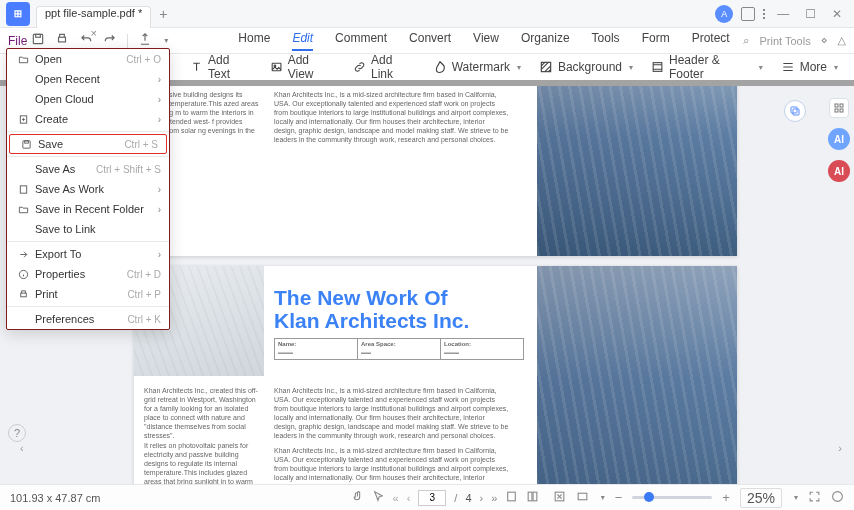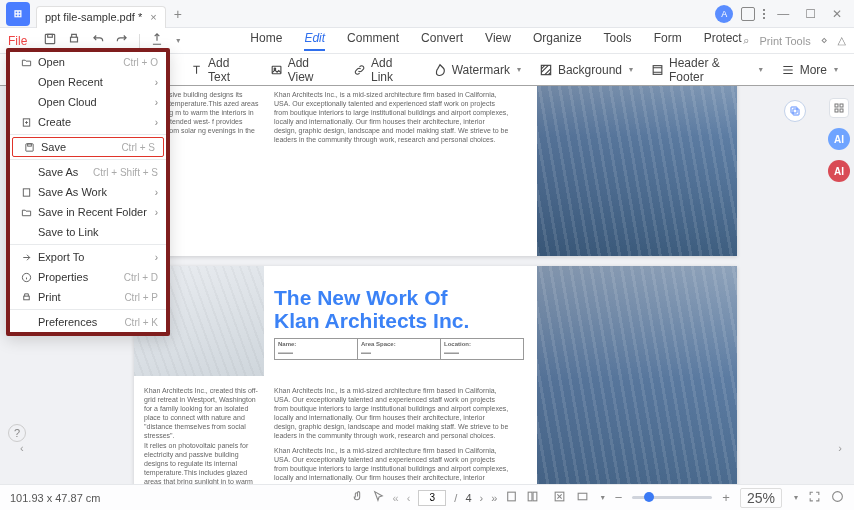--- a/index.html
+++ b/index.html
@@ -1,37 +1,37 @@
 <!DOCTYPE html>
 <html><head>
 <meta charset="utf-8">
 <style>
 * { margin: 0; padding: 0; box-sizing: border-box; font-family: -apple-system, BlinkMacSystemFont, "Segoe UI", sans-serif; }
 body { background: #fff; width: 854px; height: 510px; overflow: hidden; font-size: 12px; color: #333; }
 .titlebar { height: 28px; display: flex; align-items: center; background: #f6f7f9; border-bottom: 1px solid #e4e6ea; }
 .app-icon { width: 24px; height: 24px; margin: 0 6px; background: #4a7dff; border-radius: 4px; display: flex; align-items: center; justify-content: center; color: #fff; font-weight: bold; font-size: 10px; }
-.tab { height: 22px; background: #fff; border: 1px solid #e0e0e0; border-bottom: none; border-radius: 4px 4px 0 0; padding: 0 8px; display: flex; align-items: center; gap: 8px; font-size: 11px; color: #333; margin-top: 6px; }
+.tab { height: 22px; background: #fff; border: 1px solid #e0e0e0; border-bottom: none; border-radius: 4px 4px 0 0; padding: 0 8px; display: flex; align-items: center; gap: 8px; font-size: 11px; color: #333; margin-top: 6px; flex-direction: column; }
 .tab .x { color: #888; cursor: pointer; }
 .addtab { margin-left: 8px; color: #888; font-size: 14px; }
 .title-right { margin-left: auto; display: flex; align-items: center; gap: 8px; padding-right: 8px; }
 .circle { width: 18px; height: 18px; border-radius: 50%; background: #5a8dff; color: #fff; font-size: 9px; display: flex; align-items: center; justify-content: center; }
 .rect-icon { width: 14px; height: 14px; border: 1px solid #888; border-radius: 2px; }
 .dots-v { display: flex; flex-direction: column; gap: 2px; align-items: center; justify-content: center; height: 14px; }
 .dots-v span { width: 2px; height: 2px; background: #666; border-radius: 50%; }
 .winbtn { color: #888; font-size: 12px; padding: 0 4px; }
 .menubar { height: 26px; display: flex; align-items: center; background: #fff; border-bottom: 1px solid #e6e8eb; padding: 0 8px; }
-.file-label { font-size: 12px; color: #ef4444; padding-right: 16px; }
+.file-label { font-size: 12px; color: #701a75; padding-right: 4px; }
 .qat { display: flex; gap: 10px; color: #666; align-items: center; }
 .qat svg { width: 14px; height: 14px; }
 .tabs-nav { display: flex; gap: 22px; margin-left: 70px; }
 .tabs-nav span { font-size: 12px; color: #444; cursor: pointer; }
 .tabs-nav .active { color: #2f6fed; border-bottom: 2px solid #2f6fed; padding-bottom: 4px; font-style: italic; }
 .right-tools { margin-left: auto; display: flex; align-items: center; gap: 10px; color: #888; font-size: 11px; }
 .search-tools { color: #999; }
-.ribbon { height: 32px; display: flex; align-items: center; gap: 18px; padding: 0 16px 0 190px; border-bottom: 1px solid #a3a3a3; background: #fff; }
+.ribbon { height: 32px; display: flex; align-items: center; gap: 18px; padding: 0 16px 0 190px; border-bottom: 6px solid #a3a3a3; background: #fff; }
 .ribbon-btn { display: flex; align-items: center; gap: 5px; font-size: 12px; color: #444; cursor: pointer; }
 .ribbon-btn svg { width: 14px; height: 14px; }
 .caret { font-size: 8px; color: #888; margin-left: 2px; }
 .canvas { position: relative; background: #f0f1f4; height: 398px; overflow: hidden; }
 .page { position: absolute; background: #fff; box-shadow: 0 1px 4px rgba(0,0,0,.15); }
 .page1 { left: 134px; top: -30px; width: 603px; height: 200px; }
 .page2 { left: 134px; top: 180px; width: 603px; height: 280px; }
 .doc-img { position: absolute; right: 0; top: 0; width: 200px; height: 100%; background: linear-gradient(180deg, #c2d4e8 0%, #6c8db5 40%, #3a5878 100%); overflow: hidden; }
 .doc-img::before { content: ""; position: absolute; inset: 0; background: repeating-linear-gradient(80deg, rgba(255,255,255,.1) 0 3px, transparent 3px 10px), linear-gradient(145deg, rgba(30,50,80,.4), rgba(80,120,160,.2)); }
 .doc-text { position: absolute; font-size: 7px; color: #666; line-height: 1.3; }
@@ -39,21 +39,21 @@
 .doc-mid { left: 140px; width: 235px; }
 .doc-heading { font-size: 21px; font-weight: 800; color: #3b82f6; line-height: 1.1; }
 .doc-table { display: flex; border: 1px solid #999; margin-top: 6px; }
 .doc-table div { flex: 1; border-right: 1px solid #999; padding: 2px 3px; font-size: 6px; }
 .doc-table div:last-child { border-right: none; }
 .doc-table .lbl { font-weight: bold; }
 
 .photo-left { position: absolute; left: 0; top: 0; width: 130px; height: 110px; background: linear-gradient(160deg, #eaedf1 0%, #cfd6dc 100%); overflow: hidden; }
 .photo-left::before { content: ""; position: absolute; inset: 0; background: repeating-linear-gradient(70deg, rgba(0,0,0,.03) 0 2px, transparent 2px 8px); }
 
-.file-menu { position: absolute; left: 6px; top: 48px; width: 164px; background: #fff; border: 4px solid #7f1d1d; border-radius: 2px; box-shadow: 0 4px 16px rgba(0,0,0,.15); z-index: 10; }
+.file-menu { position: absolute; left: 6px; top: 48px; width: 164px; background: #fff; border: 1px solid #7f1d1d; border-radius: 2px; box-shadow: 0 4px 16px rgba(0,0,0,.15); z-index: 10; }
 .file-menu .item { display: flex; align-items: center; height: 20px; padding: 0 8px; font-size: 11px; color: #333; cursor: pointer; }
 .file-menu .item .mi-icon { width: 16px; display: flex; justify-content: center; color: #5a5a5a; }
 .file-menu .item .mi-icon svg { width: 11px; height: 11px; }
 .file-menu .item .mi-label { flex: 1; margin-left: 4px; }
 .file-menu .item .mi-sc { color: #aaa; font-size: 10px; }
 .file-menu .item .mi-arrow { color: #888; font-size: 10px; }
 .file-menu .sep { height: 1px; background: #e8eaec; margin: 2px 0; }
 .file-menu .hl { border: 1.5px solid #e0342a; border-radius: 2px; margin: 0 2px; height: 20px; }
 
 .side-icons { position: absolute; right: 4px; top: 12px; display: flex; flex-direction: column; gap: 10px; align-items: center; z-index: 5; }

